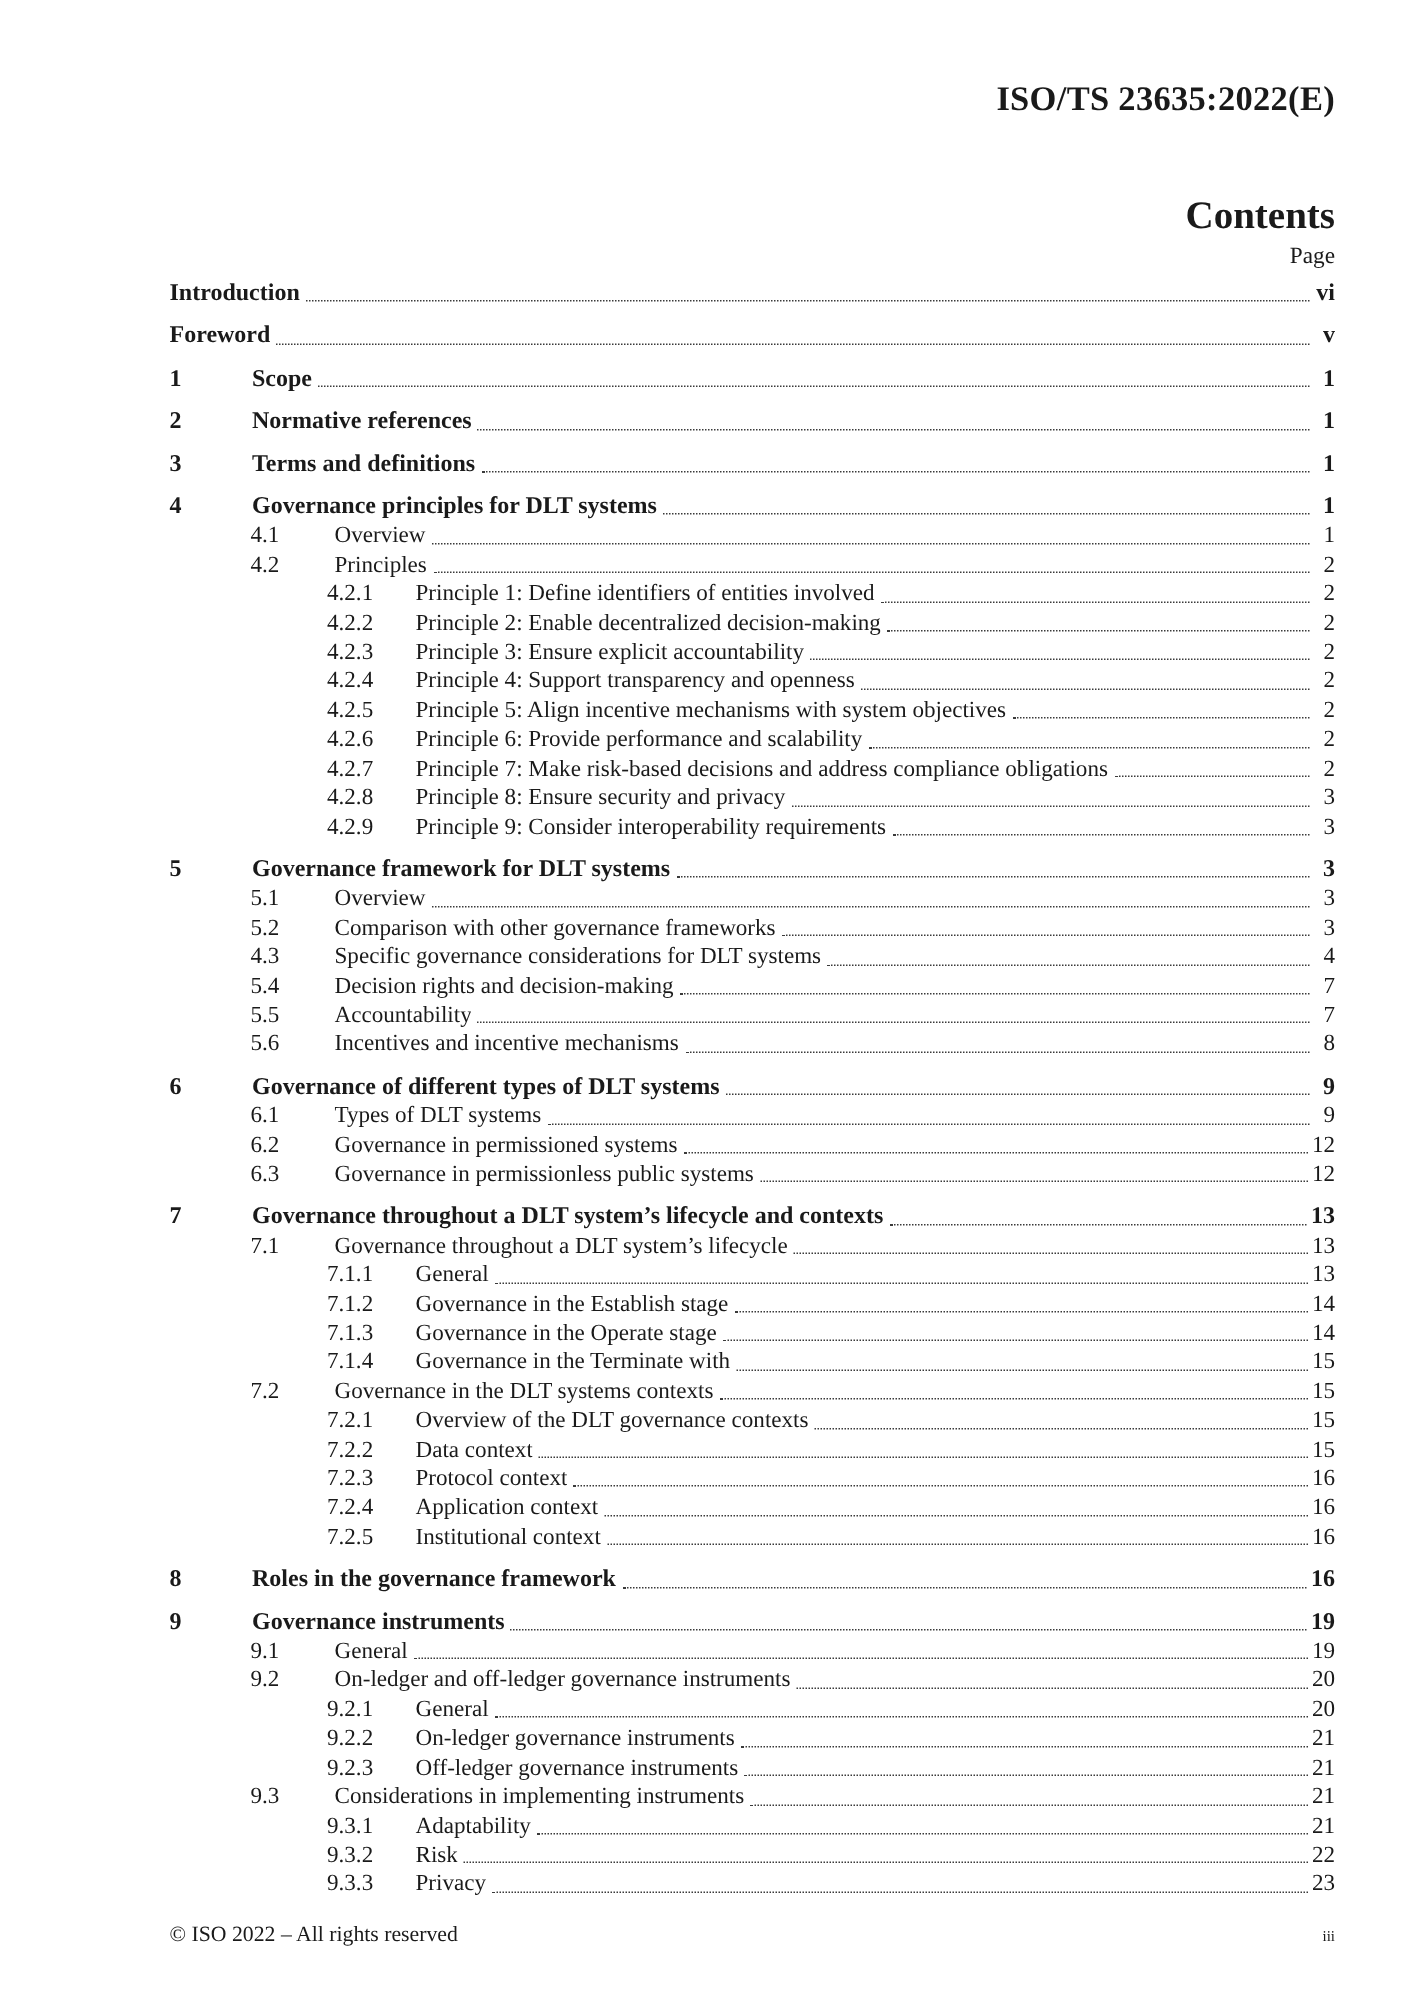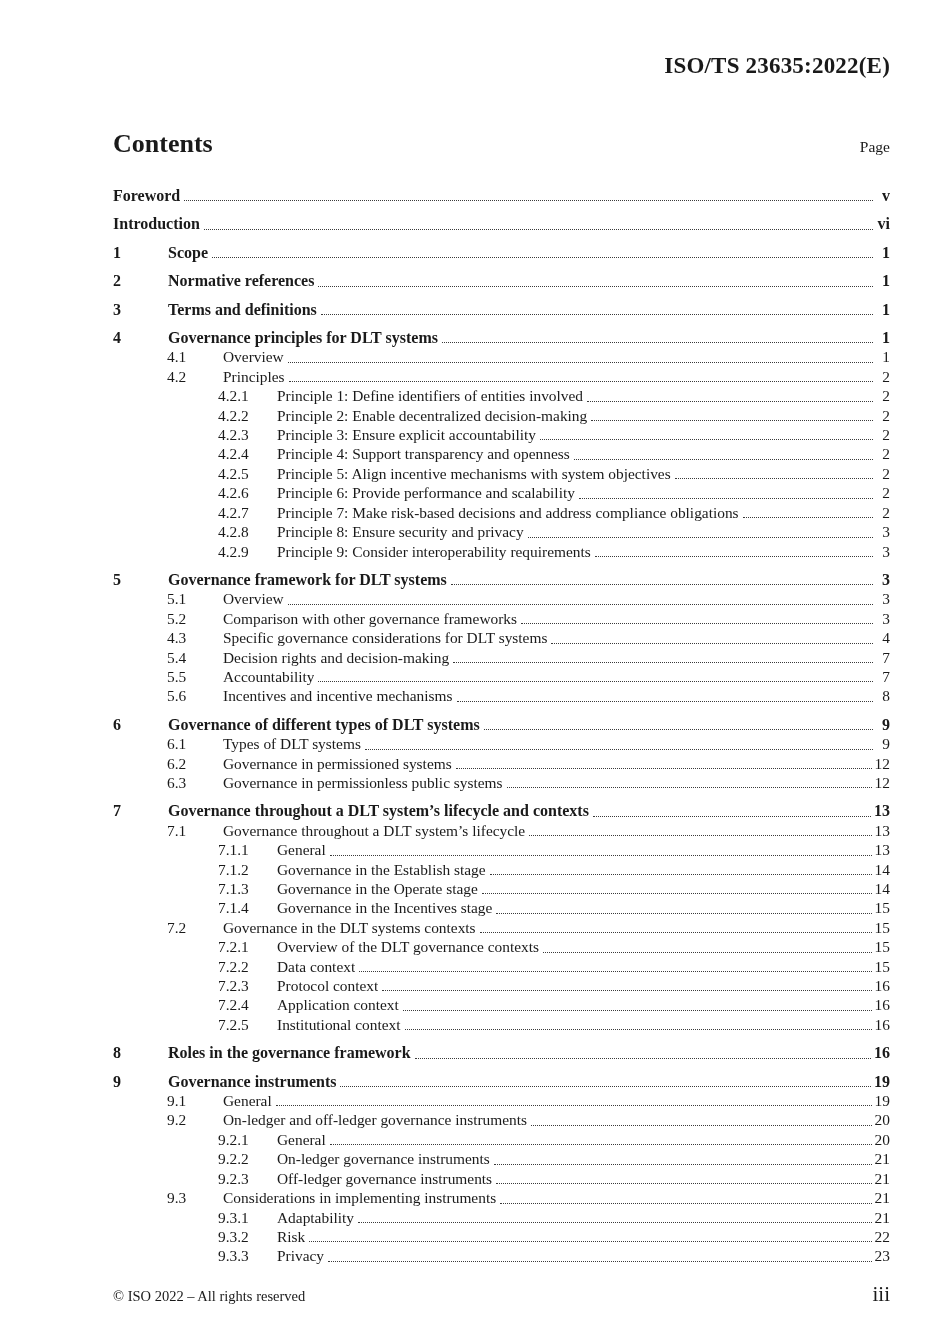--- a/index.html
+++ b/index.html
@@ -24,20 +24,21 @@
     letter-spacing: 0.2px;
   }
   .contents-header {
     position: absolute;
     top: 129px;
     left: 113px;
     right: 60px;
     display: flex;
     justify-content: space-between;
     align-items: flex-end;
+    flex-direction: column;
   }
   .contents-header h1 {
     margin: 0;
     font-size: 26px;
     line-height: 30px;
     font-weight: bold;
   }
   .page-col-label {
     font-size: 15.5px;
     line-height: 24px;
@@ -82,42 +83,42 @@
   .footer {
     position: absolute;
     top: 1282px;
     left: 113px;
     right: 60px;
     display: flex;
     justify-content: space-between;
     align-items: baseline;
   }
   .copyright { font-size: 14.5px; font-family: Liberation Serif, serif; }
-  .folio { font-size: 21px; }
+  .folio { font-size: 10px; }
 </style>
 </head>
 <body>
 
 <div class="doc-ref">ISO/TS 23635:2022(E)</div>
 
 <div class="contents-header">
   <h1>Contents</h1>
   <span class="page-col-label">Page</span>
 </div>
 
 <div id="toc-list">
     <div class="row lvl0 bold major">
+      <span class="title">Introduction</span>
+      <span class="dots"></span>
+      <span class="page">vi</span>
+    </div>
+    <div class="row lvl0 bold major">
       <span class="title">Foreword</span>
       <span class="dots"></span>
       <span class="page">v</span>
-    </div>
-    <div class="row lvl0 bold major">
-      <span class="title">Introduction</span>
-      <span class="dots"></span>
-      <span class="page">vi</span>
     </div>
     <div class="row lvl1 bold major">
       <span class="num">1</span>
       <span class="title">Scope</span>
       <span class="dots"></span>
       <span class="page">1</span>
     </div>
     <div class="row lvl1 bold major">
       <span class="num">2</span>
       <span class="title">Normative references</span>
@@ -293,21 +294,21 @@
       <span class="page">14</span>
     </div>
     <div class="row lvl3">
       <span class="num">7.1.3</span>
       <span class="title">Governance in the Operate stage</span>
       <span class="dots"></span>
       <span class="page">14</span>
     </div>
     <div class="row lvl3">
       <span class="num">7.1.4</span>
-      <span class="title">Governance in the Incentives stage</span>
+      <span class="title">Governance in the Terminate with</span>
       <span class="dots"></span>
       <span class="page">15</span>
     </div>
     <div class="row lvl2">
       <span class="num">7.2</span>
       <span class="title">Governance in the DLT systems contexts</span>
       <span class="dots"></span>
       <span class="page">15</span>
     </div>
     <div class="row lvl3">

